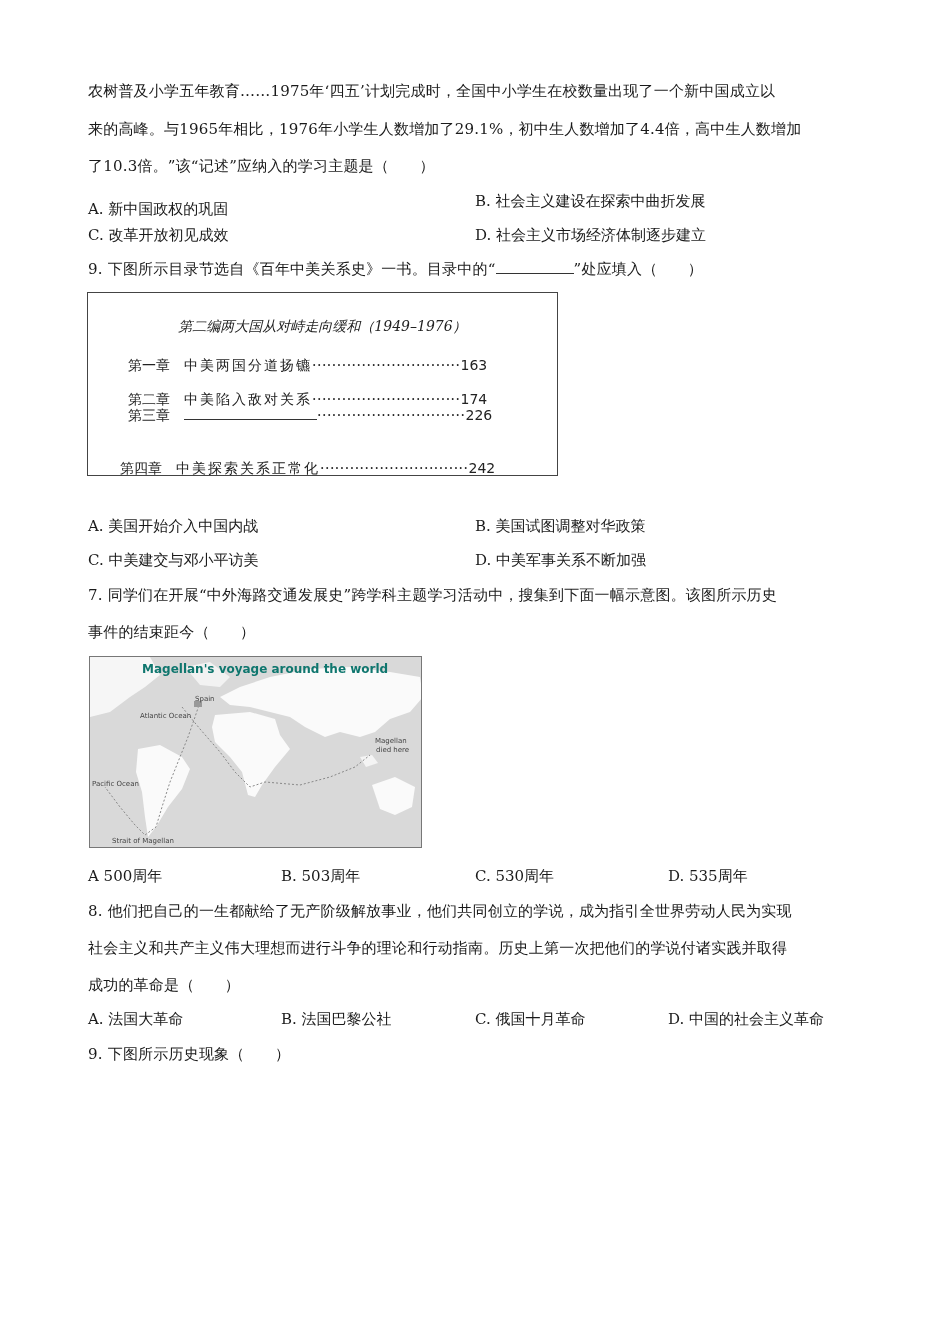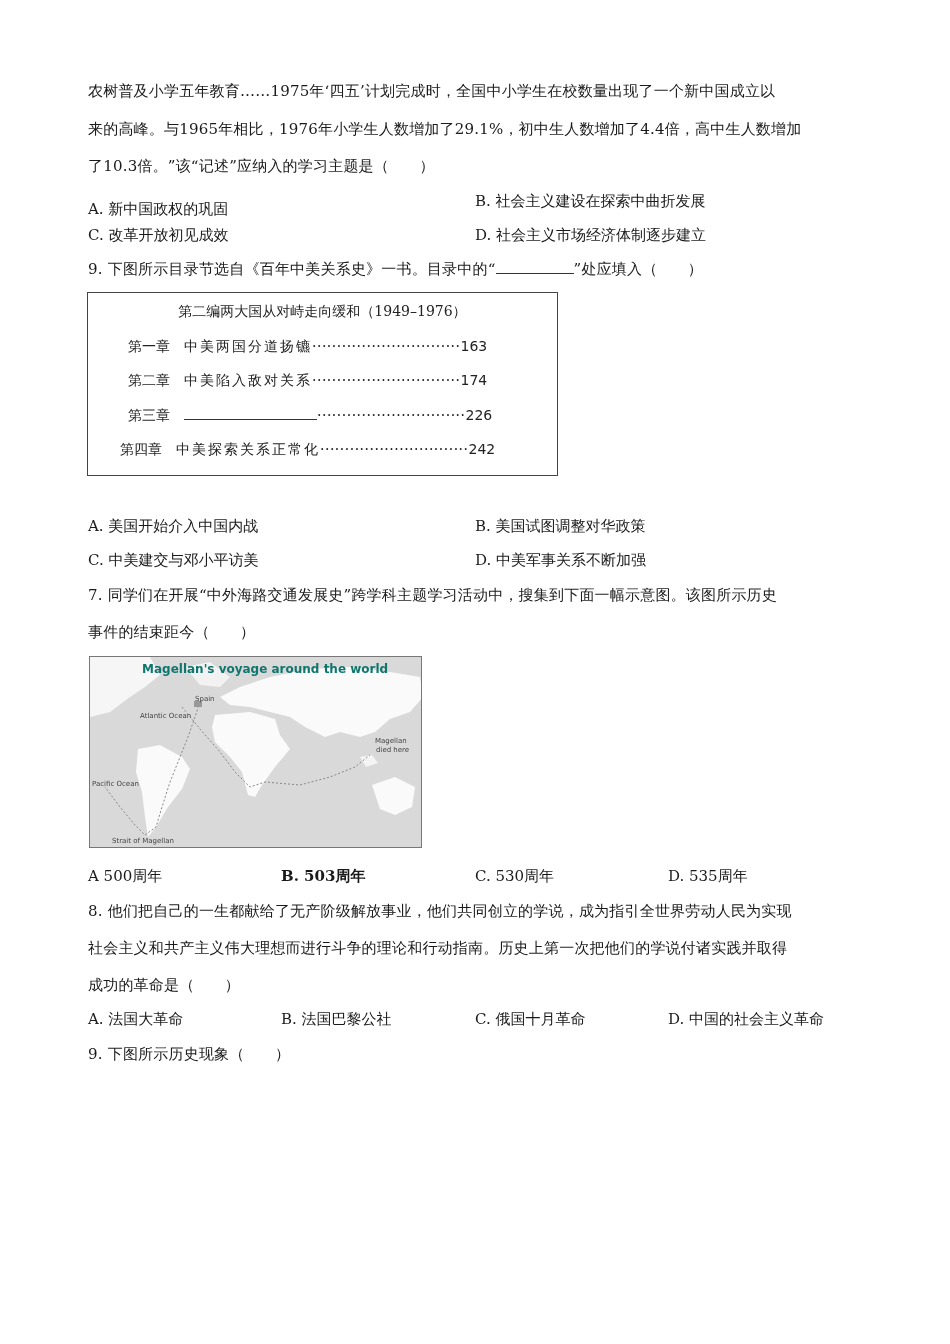--- a/index.html
+++ b/index.html
@@ -11,24 +11,24 @@
   .line {
     position: absolute; left: 88px; font-size: 15px; line-height: 20px;
     white-space: nowrap; letter-spacing: 0.2px;
   }
   .opt { position: absolute; font-size: 15px; line-height: 20px; white-space: nowrap; }
   .toc-box {
     position: absolute; left: 87px; top: 292px; width: 471px; height: 184px;
     border: 1px solid #444; box-sizing: border-box;
     font-family: "DejaVu Serif", serif; color: #222;
   }
-  .toc-title { position: absolute; top: 10px; left: 0; width: 100%; text-align: center; font-size: 14px; }
+  .toc-title { position: absolute; top: 25px; left: 0; width: 100%; text-align: center; font-size: 14px; font-style: italic; }
   .toc-row { position: absolute; font-size: 14px; white-space: nowrap; display: flex; align-items: baseline; }
   .toc-row .ch { display: inline-block; }
-  .toc-row .name { display: inline-block; margin-left: 14px; letter-spacing: 2px; }
+  .toc-row .name { display: inline-block; margin-left: 14px; letter-spacing: 2px; margin-top: 19px; }
   .toc-row .dots { display: inline-block; letter-spacing: 0.5px; }
   .toc-row .page { display: inline-block; font-family: "DejaVu Sans", sans-serif; }
   .blank-line { display: inline-block; width: 133px; border-bottom: 1px solid #333; height: 12px; margin-left: 14px; }
   .map {
     position: absolute; left: 89px; top: 656px; width: 333px; height: 192px;
     border: 1px solid #777; box-sizing: border-box; background: #d9d9d9; overflow: hidden;
   }
   .map svg { position: absolute; left: 0; top: 0; }
   .map-label { position: absolute; font-family: "DejaVu Sans", sans-serif; color: #444; white-space: nowrap; }
   .blank-u { display: inline-block; width: 78px; border-bottom: 1px solid #333; height: 14px; vertical-align: baseline; }
@@ -108,21 +108,21 @@
   <div class="map-label" style="left:52px; top:5px; font-size:12px; font-weight:bold; color:#0f766e;">Magellan's voyage around the world</div>
   <div class="map-label" style="left:105px; top:38px; font-size:7px;">Spain</div>
   <div class="map-label" style="left:50px; top:55px; font-size:7px;">Atlantic Ocean</div>
   <div class="map-label" style="left:2px; top:123px; font-size:7px;text-align:right;">Pacific Ocean</div>
   <div class="map-label" style="left:22px; top:180px; font-size:7px;">Strait of Magellan</div>
   <div class="map-label" style="left:285px; top:80px; font-size:7px;">Magellan</div>
   <div class="map-label" style="left:286px; top:89px; font-size:7px;">died here</div>
 </div>
 
 <div class="opt" style="left:88px; top:866px;">A  500周年</div>
-<div class="opt" style="left:281px; top:866px;font-weight:bold;">B.  503周年</div>
+<div class="opt" style="left:281px; top:866px;">B.  503周年</div>
 <div class="opt" style="left:475px; top:866px;">C.  530周年</div>
 <div class="opt" style="left:668px; top:866px;">D.  535周年</div>
 
 <div class="line" style="top:901px;">8. 他们把自己的一生都献给了无产阶级解放事业，他们共同创立的学说，成为指引全世界劳动人民为实现</div>
 <div class="line" style="top:938px;">社会主义和共产主义伟大理想而进行斗争的理论和行动指南。历史上第一次把他们的学说付诸实践并取得</div>
 <div class="line" style="top:975px;">成功的革命是（　　）</div>
 
 <div class="opt" style="left:88px; top:1009px;">A.  法国大革命</div>
 <div class="opt" style="left:281px; top:1009px;">B.  法国巴黎公社</div>
 <div class="opt" style="left:475px; top:1009px;">C.  俄国十月革命</div>

